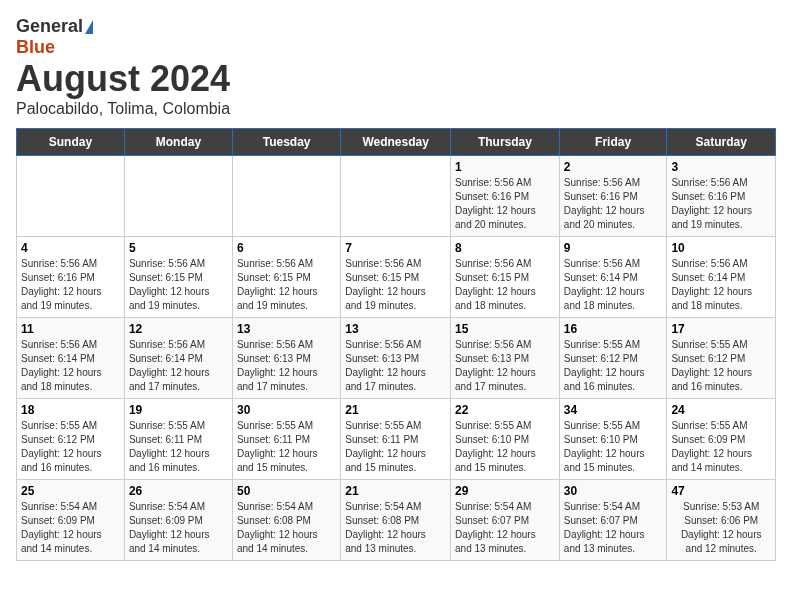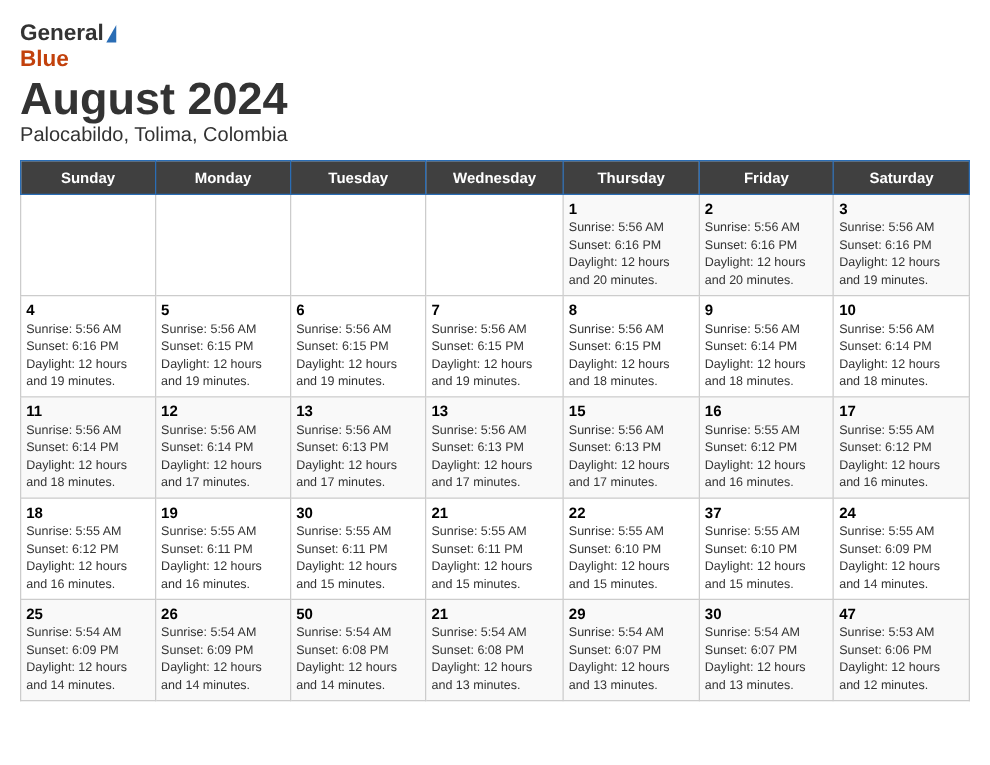--- a/index.html
+++ b/index.html
@@ -294,21 +294,21 @@
 and 15 minutes.</div>
         </td>
         <td>
           <span class="day-number">22</span>
           <div class="day-info" style="white-space: pre-line;">Sunrise: 5:55 AM
 Sunset: 6:10 PM
 Daylight: 12 hours
 and 15 minutes.</div>
         </td>
         <td>
-          <span class="day-number">37</span>
+          <span class="day-number">34</span>
           <div class="day-info" style="white-space: pre-line;">Sunrise: 5:55 AM
 Sunset: 6:10 PM
 Daylight: 12 hours
 and 15 minutes.</div>
         </td>
         <td>
           <span class="day-number">24</span>
           <div class="day-info" style="white-space: pre-line;">Sunrise: 5:55 AM
 Sunset: 6:09 PM
 Daylight: 12 hours
@@ -353,20 +353,20 @@
         </td>
         <td>
           <span class="day-number">30</span>
           <div class="day-info" style="white-space: pre-line;">Sunrise: 5:54 AM
 Sunset: 6:07 PM
 Daylight: 12 hours
 and 13 minutes.</div>
         </td>
         <td>
           <span class="day-number">47</span>
-          <div class="day-info" style="white-space: pre-line;">Sunrise: 5:53 AM
+          <div class="day-info" style="white-space: pre-line; text-align: center;">Sunrise: 5:53 AM
 Sunset: 6:06 PM
 Daylight: 12 hours
 and 12 minutes.</div>
         </td>
       </tr>
     </tbody>
 </table>
 
 </body></html>

